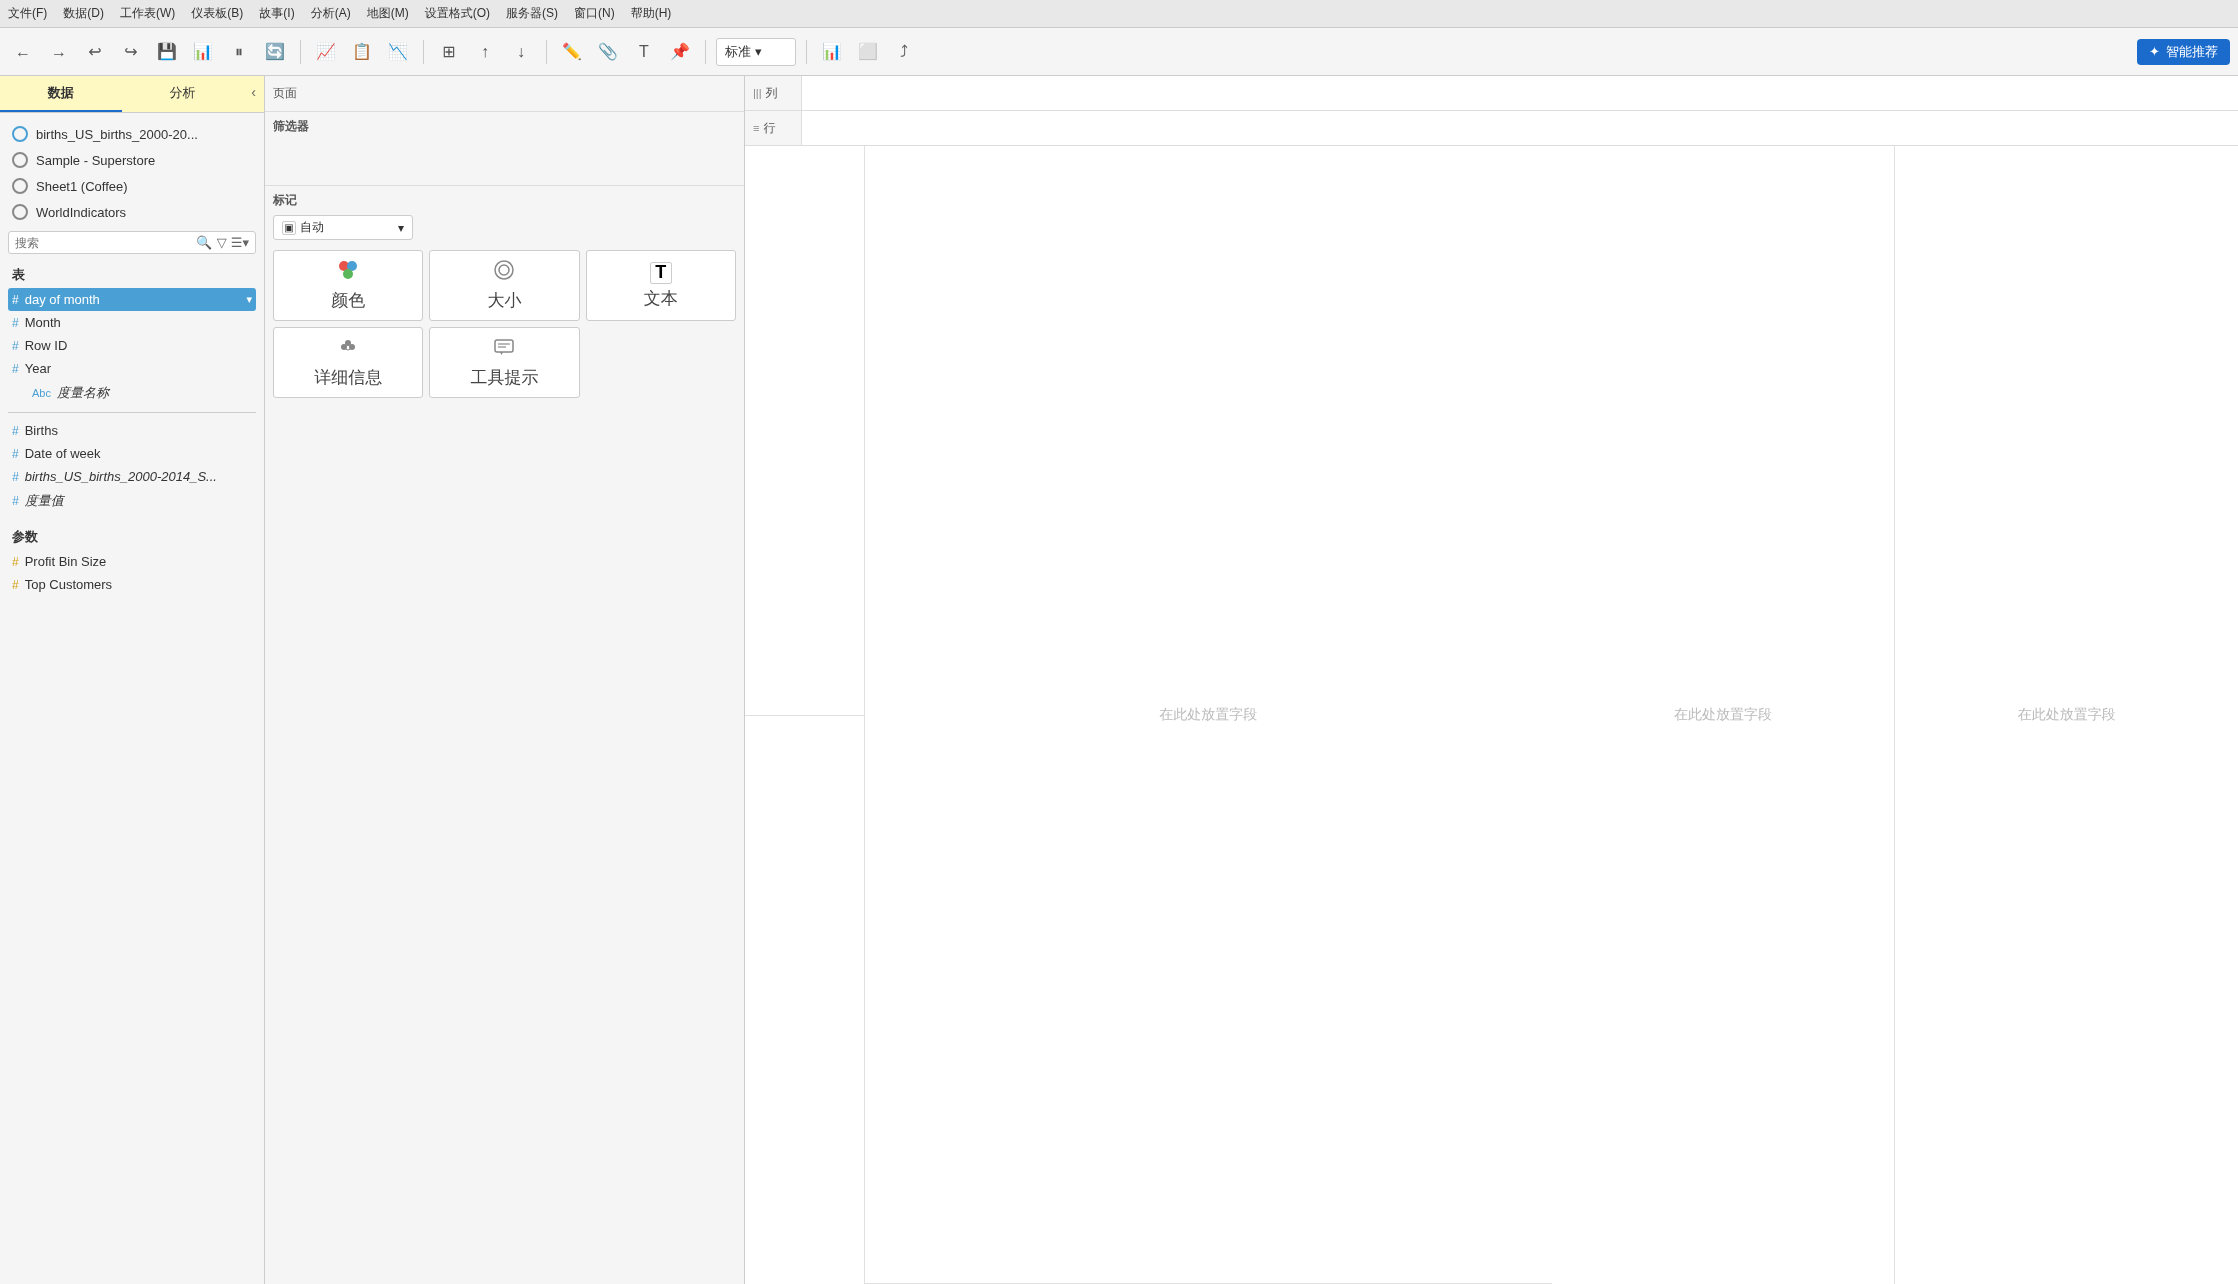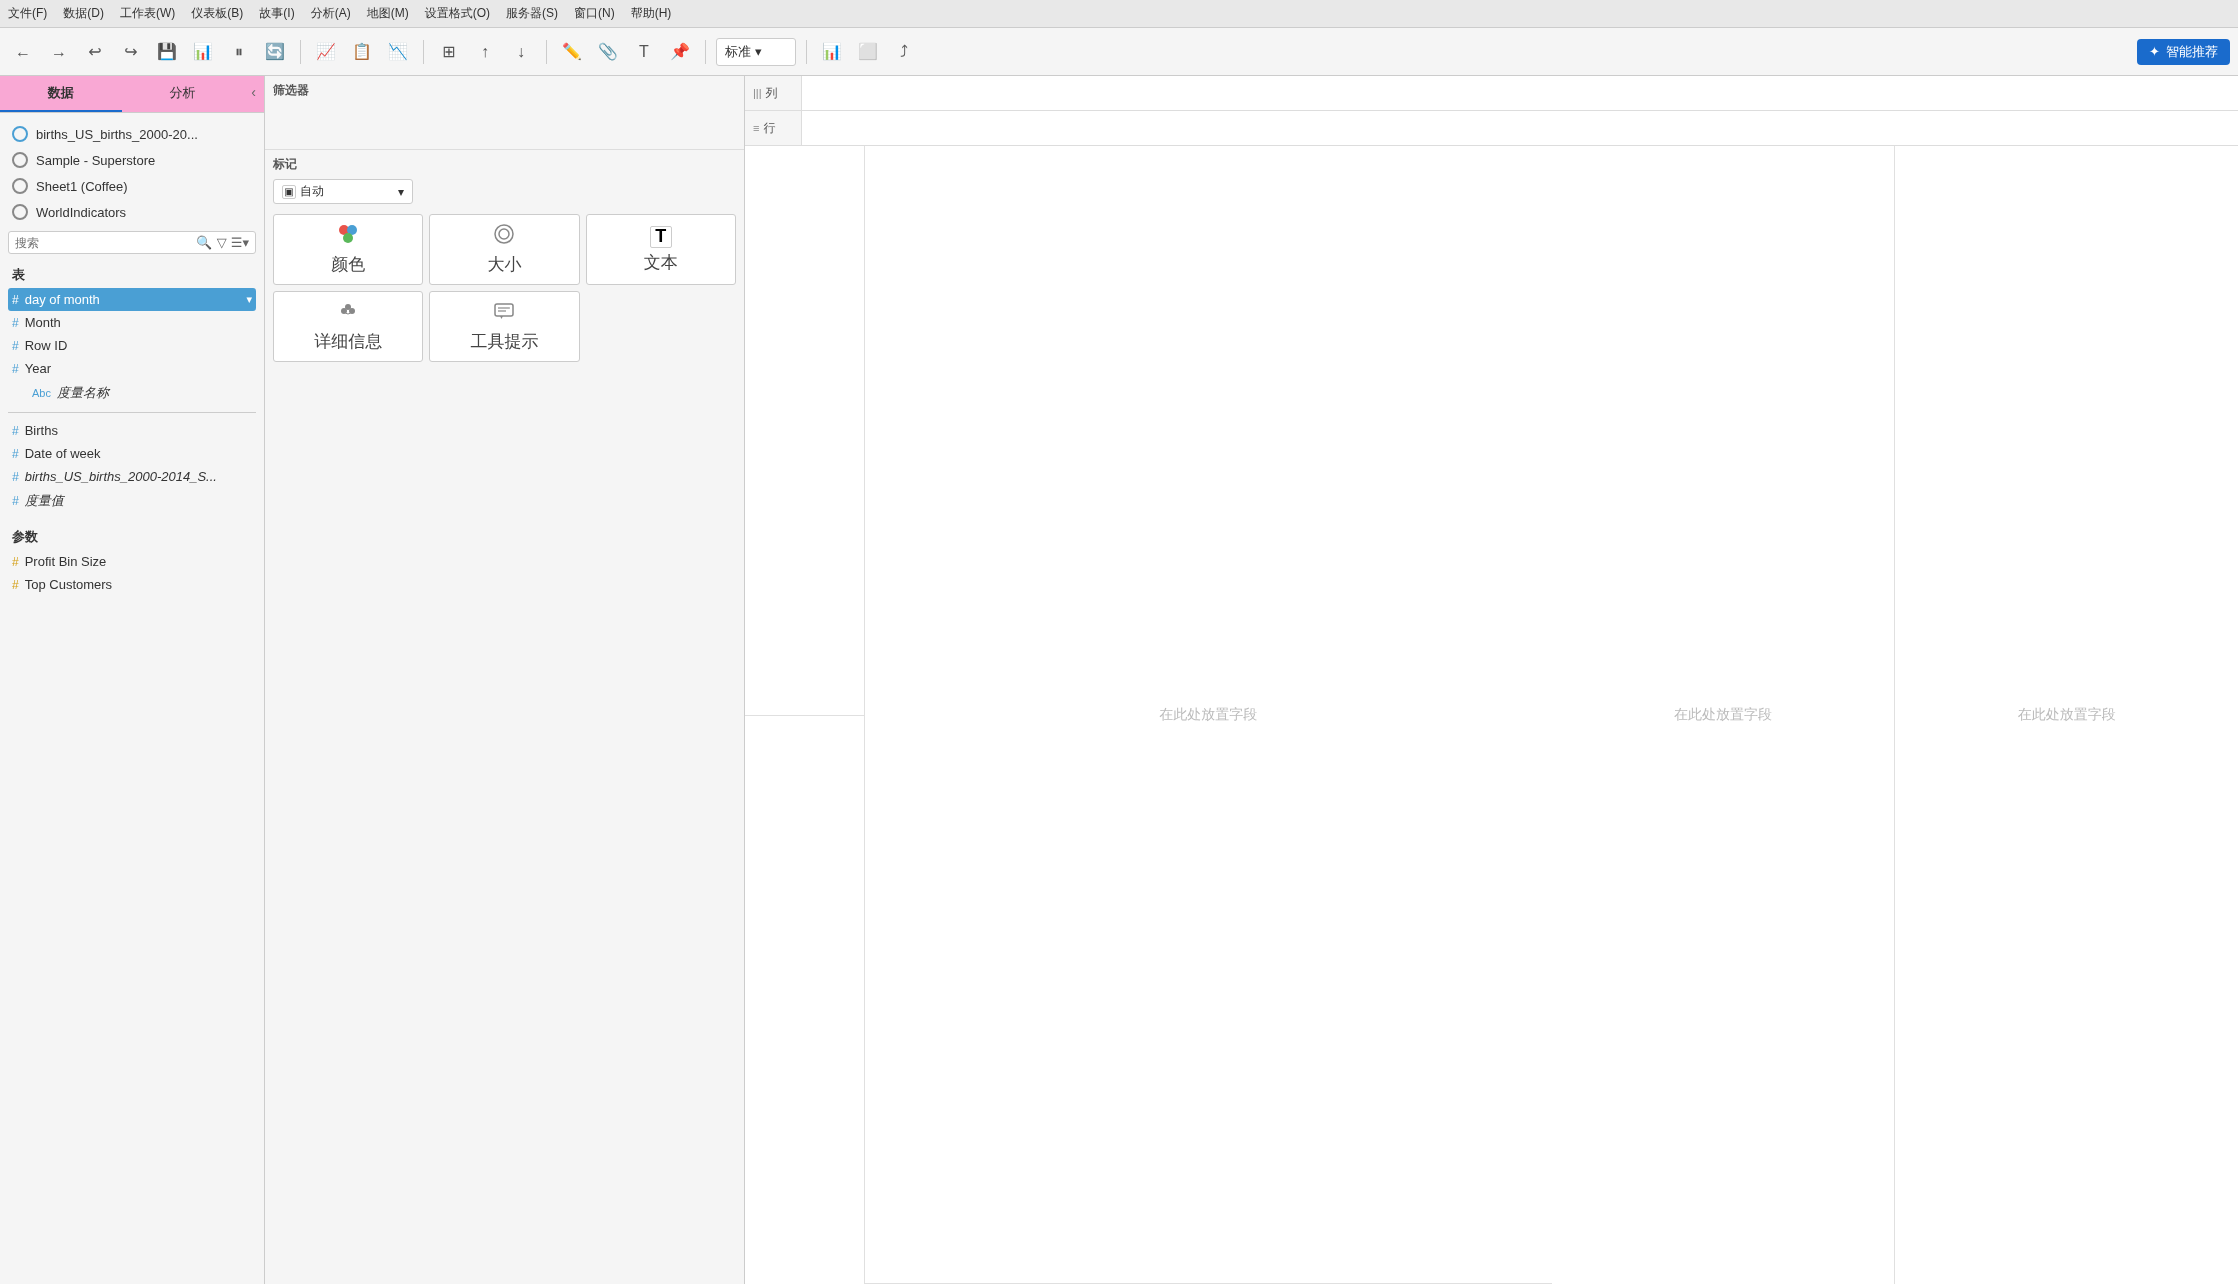--- a/index.html
+++ b/index.html
@@ -15,21 +15,21 @@
     .toolbar-sep { width: 1px; height: 24px; background: #ccc; margin: 0 4px; }
     .toolbar-dropdown { display: flex; align-items: center; border: 1px solid #ccc; background: white; border-radius: 3px; padding: 2px 8px; height: 28px; cursor: pointer; gap: 4px; font-size: 13px; min-width: 80px; }
     .toolbar-right { margin-left: auto; display: flex; align-items: center; gap: 8px; }
     .smart-recommend { display: flex; align-items: center; gap: 6px; background: #1a6bcc; color: white; padding: 4px 12px; border-radius: 4px; cursor: pointer; font-size: 13px; }
 
     
     .main-layout { display: flex; flex: 1; overflow: hidden; }
 
     
     .left-panel { width: 265px; background: #f5f5f5; border-right: 1px solid #ccc; display: flex; flex-direction: column; overflow: hidden; }
-    .left-panel-tabs { display: flex; border-bottom: 1px solid #ccc; background: #f9a8d4; }
+    .left-panel-tabs { display: flex; border-bottom: 1px solid #ccc; background: #fef9c3; }
     .left-tab { flex: 1; text-align: center; padding: 8px; cursor: pointer; font-size: 13px; border-bottom: 2px solid transparent; }
     .left-tab.active { border-bottom: 2px solid #1a6bcc; font-weight: bold; }
     .left-tab-collapse { padding: 8px; cursor: pointer; color: #666; font-size: 14px; }
 
     .left-panel-inner { flex: 1; overflow-y: auto; padding: 8px; }
 
     
     .datasource-item { display: flex; align-items: center; gap: 8px; padding: 5px 4px; cursor: pointer; border-radius: 3px; font-size: 13px; }
     .ds-icon { width: 16px; height: 16px; border-radius: 50%; border: 2px solid #888; flex-shrink: 0; display: flex; align-items: center; justify-content: center; }
     .ds-icon.connected { border-color: #4a9fd4; }
@@ -232,20 +232,26 @@
         <div class="field-item">
           <span class="field-icon measure" style="color:#d4a017;">#</span>
           <span>Top Customers</span>
         </div>
       </div>
     </div>
   </div>
 
   <div class="center-panel">
 
+    <div class="shelf">
+      <div class="shelf-label">
+        <span>页面</span>
+      </div>
+      <div class="shelf-content"></div>
+    </div>
 
     <div class="filters-section">
       <div class="filters-header">筛选器</div>
       <div class="filters-content"></div>
     </div>
 
     <div class="marks-section">
       <div class="marks-header">标记</div>
       <div class="marks-type-dropdown">
         <span class="marks-auto-icon">▣</span>

